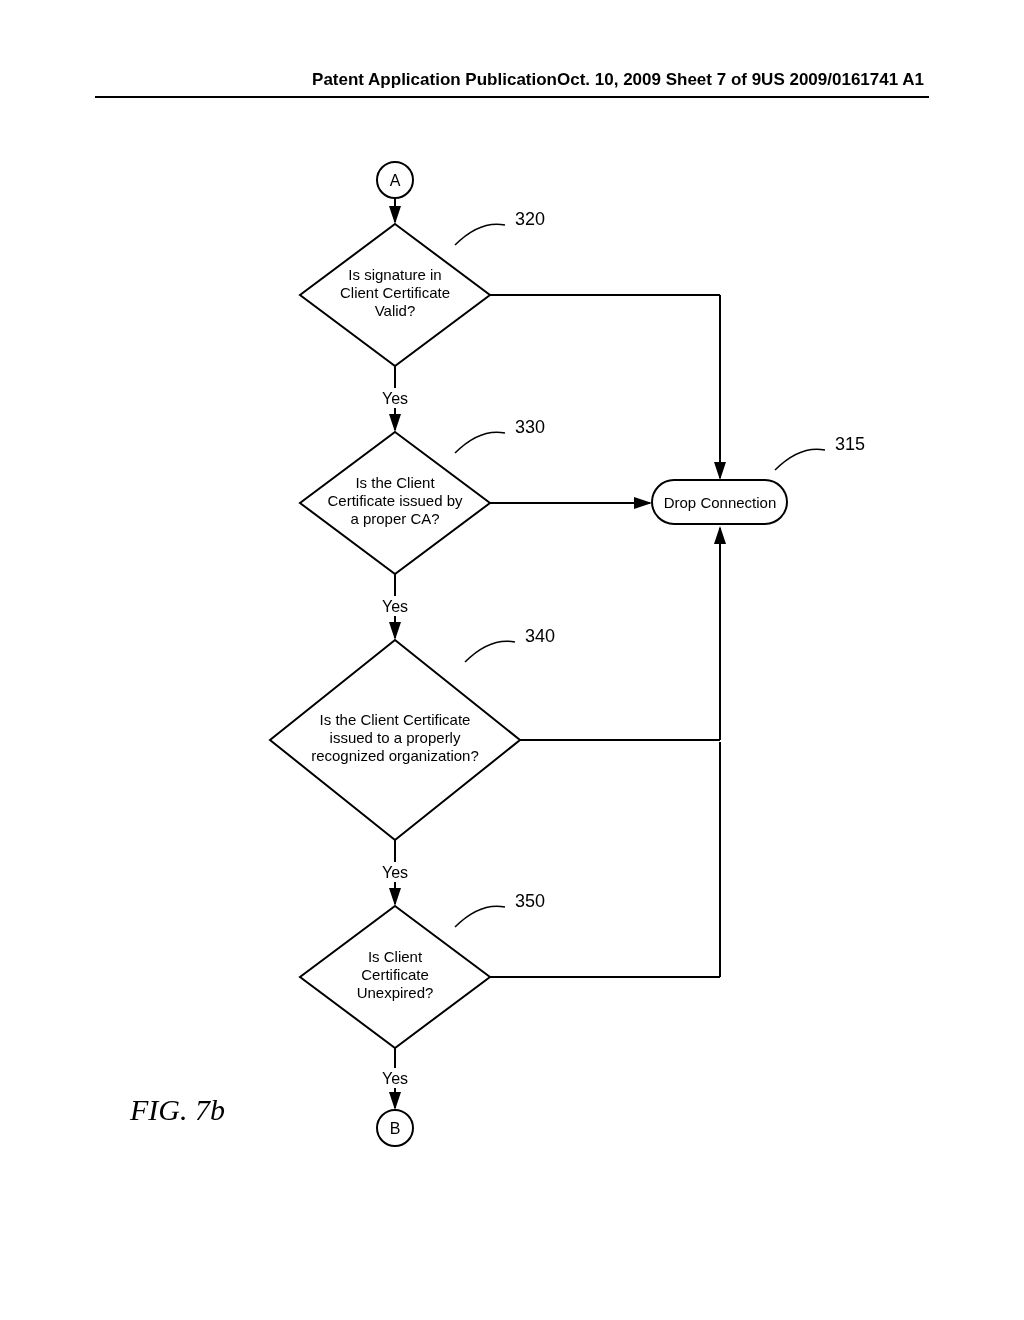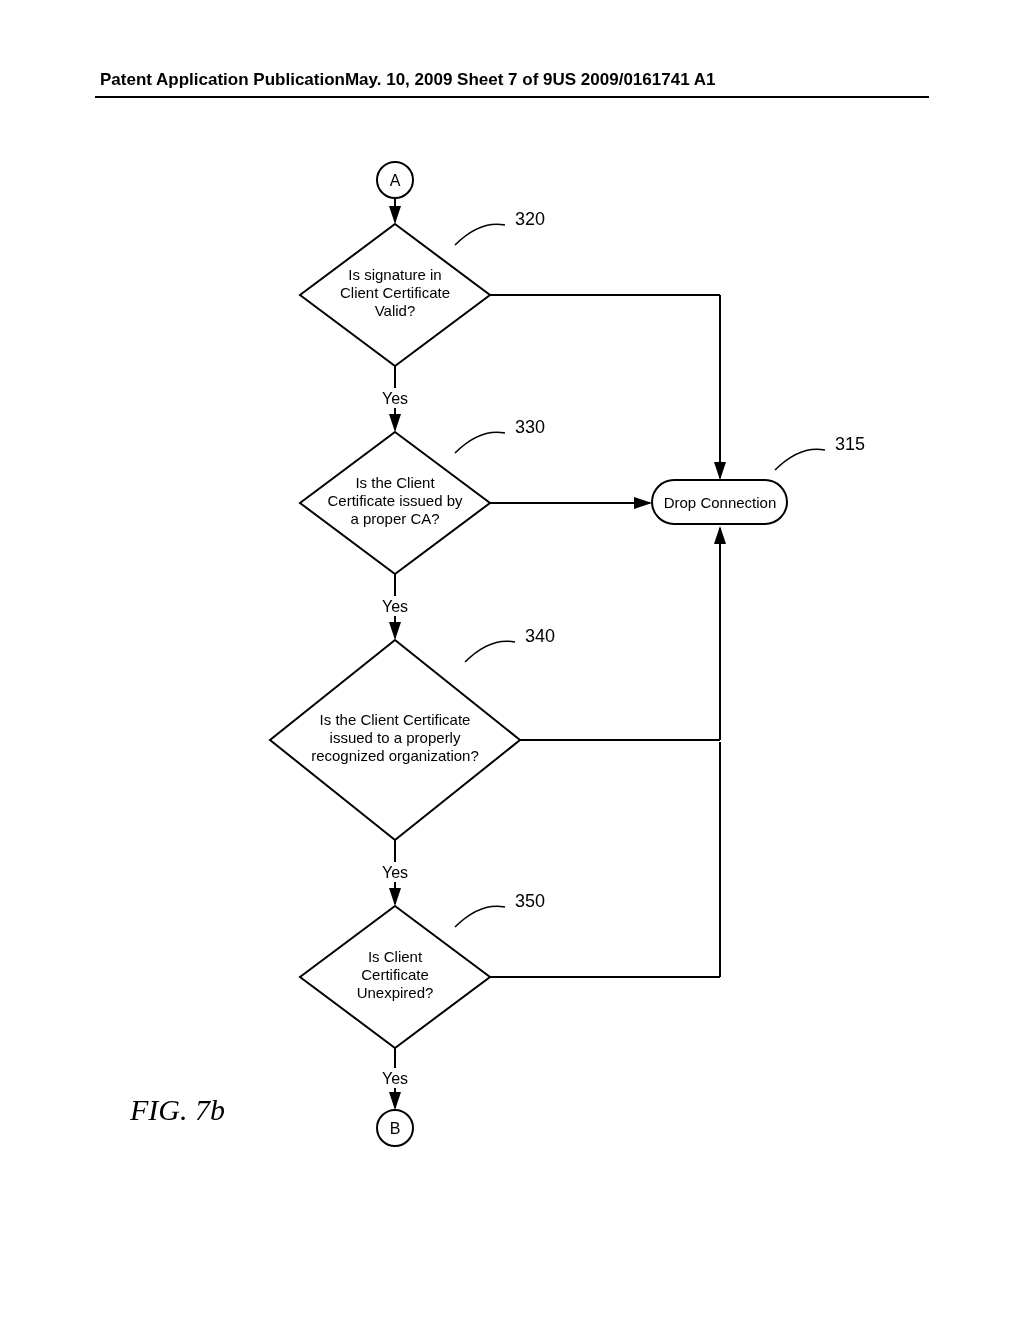--- a/index.html
+++ b/index.html
@@ -13,21 +13,21 @@
   }
   .header {
     position: absolute;
     top: 70px;
     left: 0;
     right: 0;
     padding: 0 100px;
     font-size: 17px;
     font-weight: bold;
     display: flex;
-    justify-content: flex-start;
+    justify-content: flex-end;
   }
   .header-line {
     position: absolute;
     top: 96px;
     left: 95px;
     right: 95px;
     height: 2px;
     background: #000;
   }
   svg {
@@ -51,21 +51,21 @@
     font-family: 'Times New Roman', serif;
     font-style: italic;
     font-size: 30px;
   }
 </style>
 </head>
 <body>
 
 <div class="header">
   <span>Patent Application Publication</span>
-  <span>May. 10, 2009  Sheet 7 of 9</span>
+  <span>Oct. 10, 2009  Sheet 7 of 9</span>
   <span>US 2009/0161741 A1</span>
 </div>
 <div class="header-line"></div>
 
 <svg viewBox="0 0 1024 1050">
   <defs>
     <marker id="arrow" markerWidth="10" markerHeight="10" refX="8" refY="3" orient="auto" markerUnits="strokeWidth">
       <path d="M0,0 L0,6 L9,3 z" fill="#000"></path>
     </marker>
   </defs>

